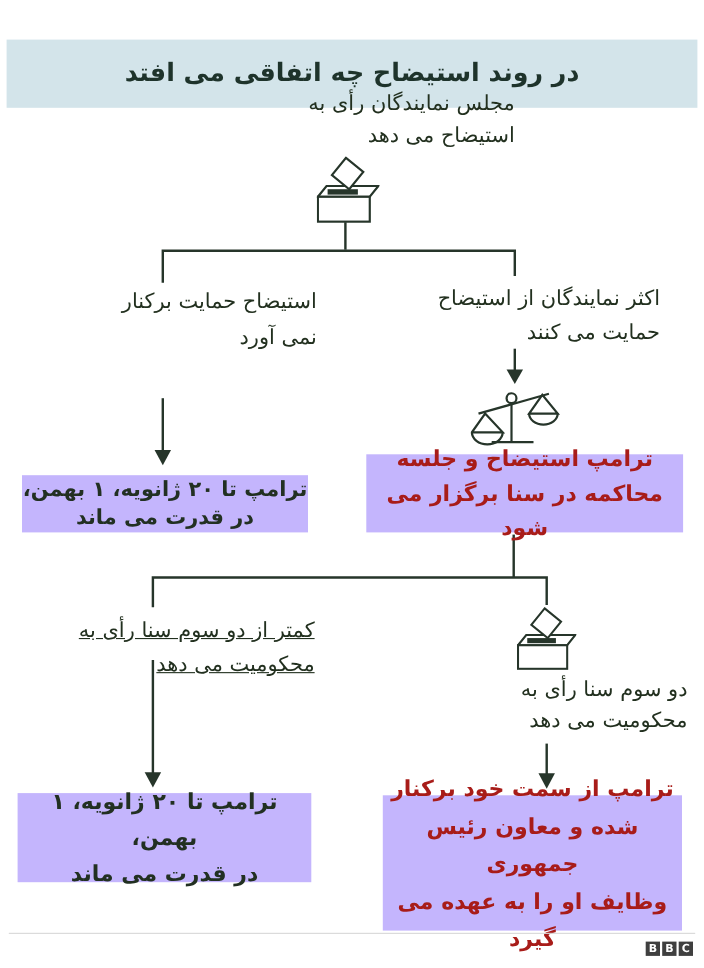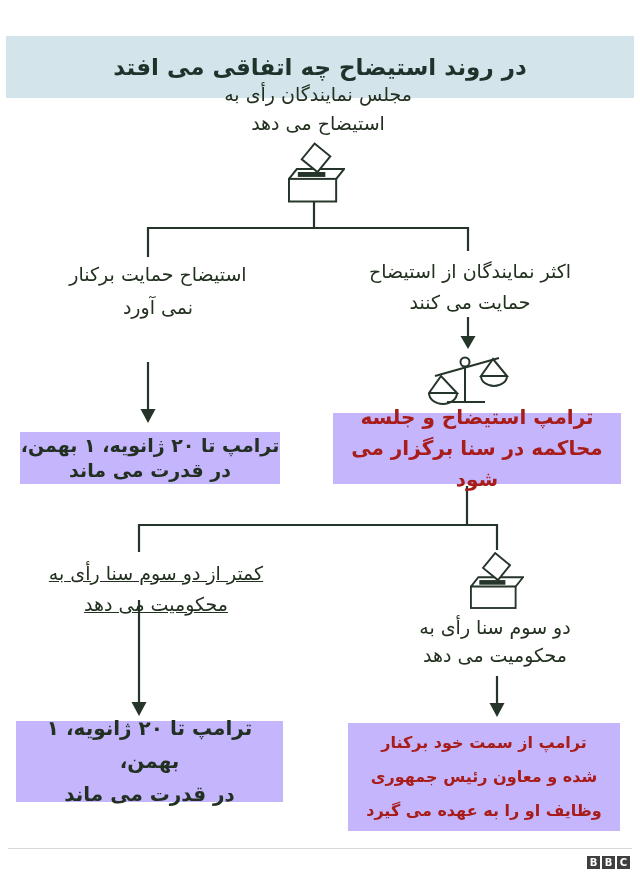--- a/index.html
+++ b/index.html
@@ -8,21 +8,21 @@
     font-family:"DejaVu Sans",sans-serif;direction:rtl;overflow:hidden;
   }
   .header{
     position:absolute;left:6px;top:8px;width:628px;height:62px;
     background:#d3e4ea;display:flex;align-items:center;justify-content:center;margin-top:28px;
   }
   .header .title{font-size:23px;font-weight:bold;color:#1e332b;}
   .node{
     position:absolute;text-align:center;color:#22301f;font-size:19px;
   }
-  .node .l{display:block;}
+  .node .l{display:block;text-align:right;}
   .box{
     position:absolute;background:#c4b5fd;color:#223022;font-weight:bold;
     display:flex;flex-direction:column;align-items:center;justify-content:center;
     text-align:center;
   }
   .box.red{color:#a81c19;}
   .wires{position:absolute;left:0;top:0;}
   .icon{position:absolute;}
   .divider{position:absolute;left:8px;top:848px;width:624px;height:1px;background:#d8d8d8;}
   .bbc{position:absolute;left:587px;top:856px;display:flex;gap:2px;direction:ltr;}
@@ -129,21 +129,21 @@
   <div class="node" style="left:365px;top:613px;width:260px;line-height:28px;">
     <span class="l">دو سوم سنا رأی به</span>
     <span class="l">محکومیت می دهد</span>
   </div>
 
   <div class="box" style="left:16px;top:721px;width:267px;height:81px;font-size:20px;line-height:33px;">
     <div>ترامپ تا ۲۰ ژانویه، ۱ بهمن،</div>
     <div>در قدرت می ماند</div>
   </div>
 
-  <div class="box red" style="left:348px;top:723px;width:272px;height:108px;font-size:16px;line-height:34px;">
+  <div class="box red" style="left:348px;top:723px;width:272px;height:123px;font-size:20px;line-height:34px;">
     <div>ترامپ از سمت خود برکنار</div>
     <div>شده و معاون رئیس جمهوری</div>
     <div>وظایف او را به عهده می گیرد</div>
   </div>
 
   <div class="divider"></div>
   <div class="bbc">
     <div class="sq">B</div>
     <div class="sq">B</div>
     <div class="sq">C</div>

